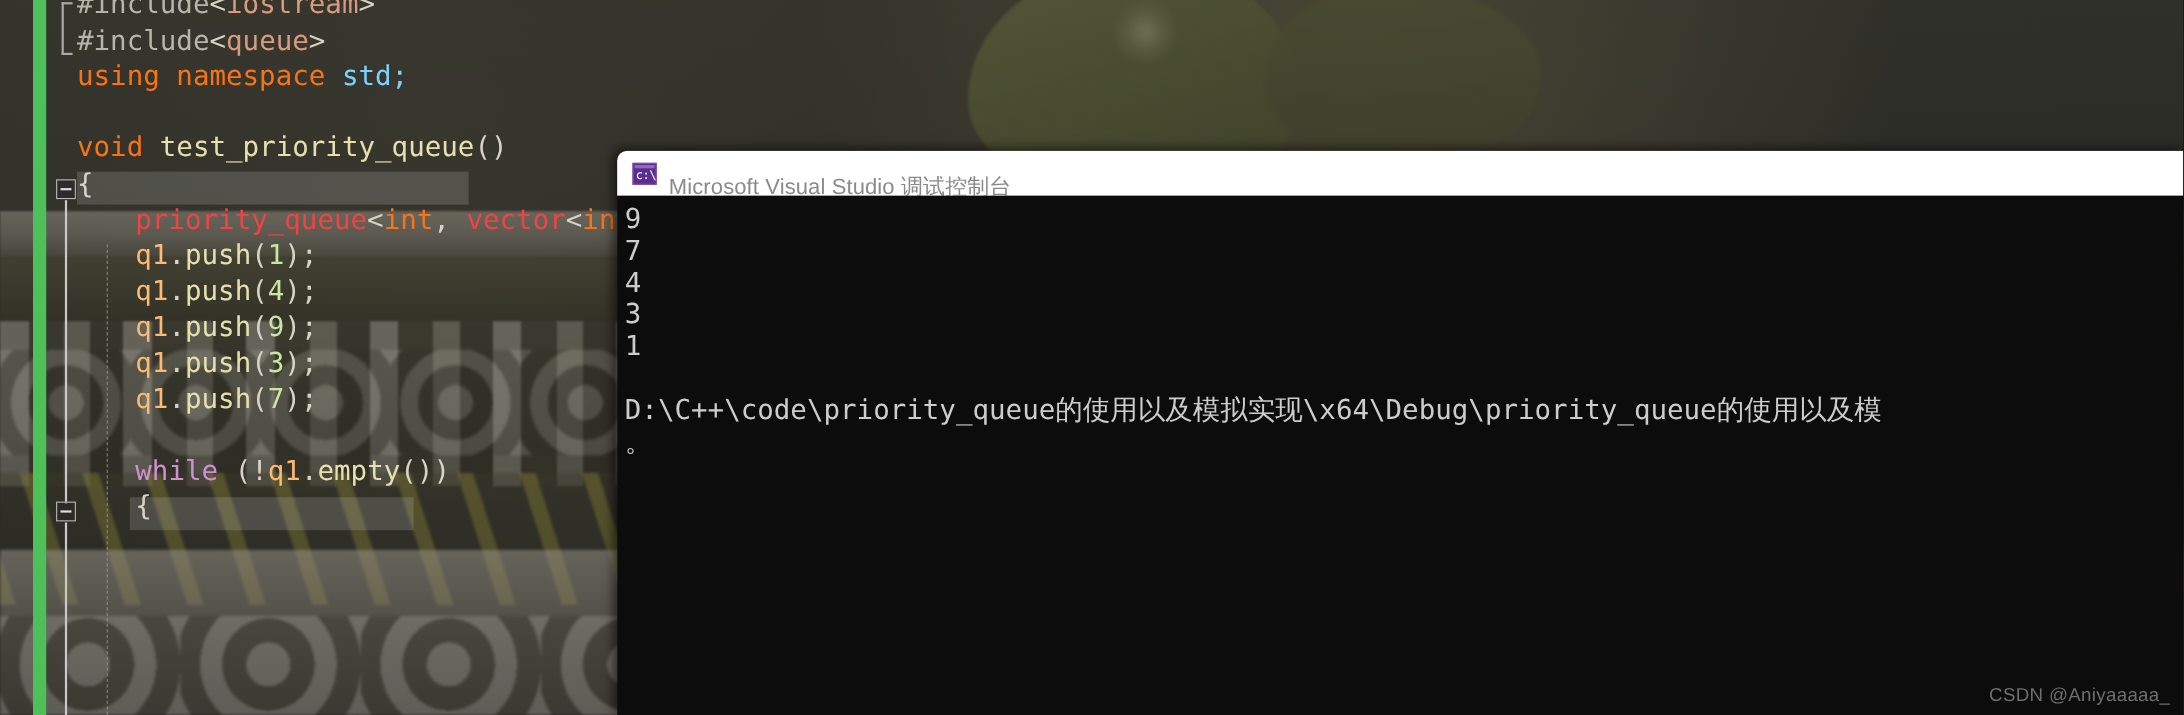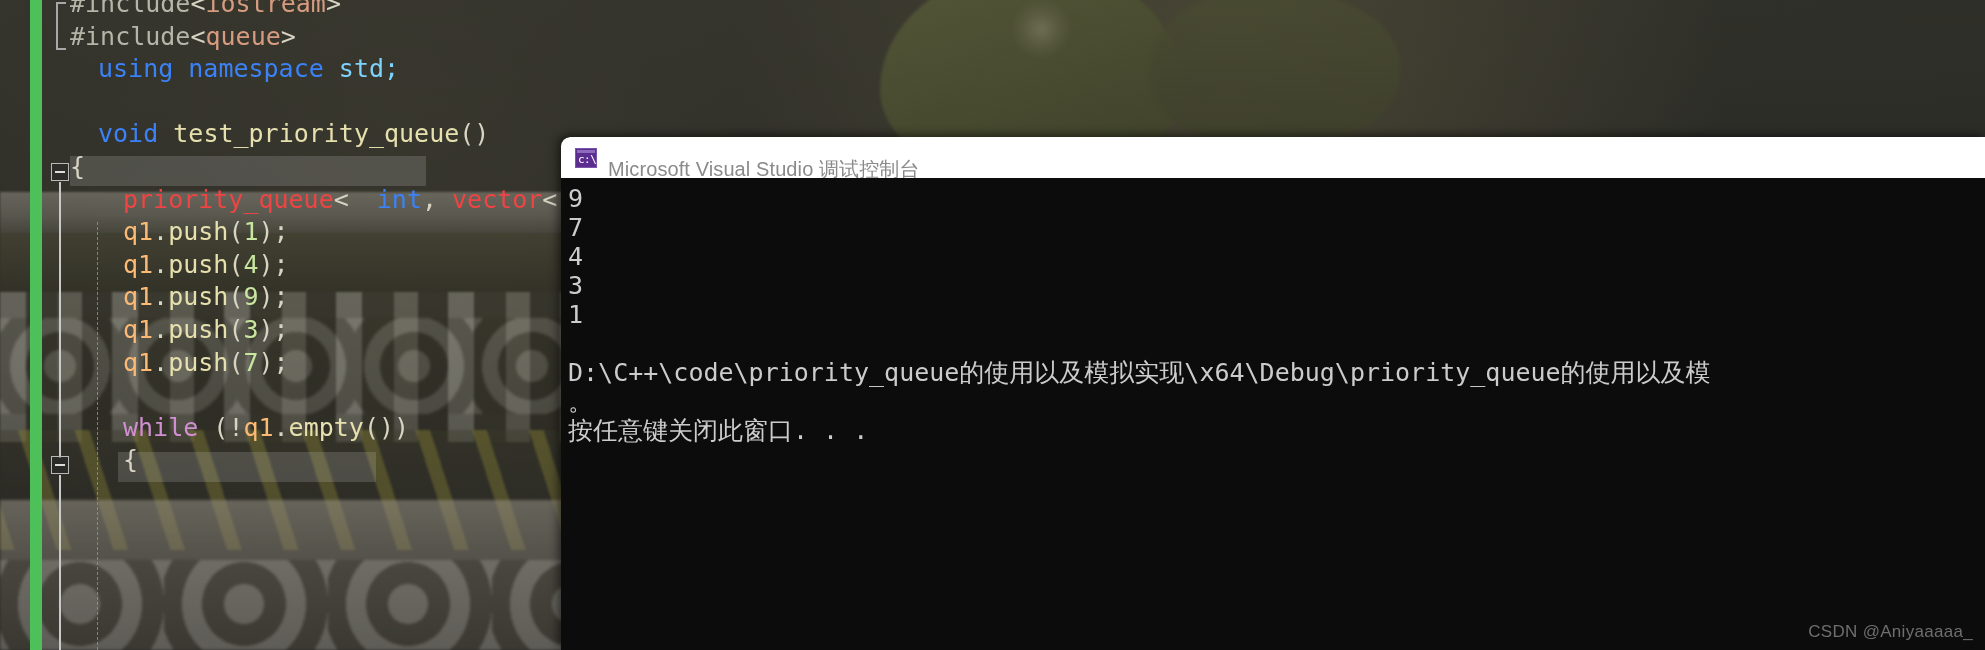--- a/index.html
+++ b/index.html
@@ -158,21 +158,21 @@
   }
   .line { position: absolute; left: 0; white-space: pre; }
   .line-hl {
     position: absolute; left: 0;
     background: rgba(215,215,215,.18);
     height: 30px;
   }
 
   .t-pre    { color: #b5b5a8; }        
   .t-header { color: #d79b80; }        
-  .t-kw     { color: #3b82f6; margin-left: 28px; }        
+  .t-kw     { color: #f97316; }        
   .t-kw2    { color: #d08fd0; }        
   .t-plain  { color: #7dd3fc; }        
   .t-type   { color: #ef4444; }        
   .t-fn     { color: #e6e0ae; }        
   .t-var    { color: #fdba74; }        
   .t-punc   { color: #d8d4c4; }
   .t-num    { color: #c8e6a0; }
 
   
   #console-window {
@@ -297,19 +297,18 @@
     <div id="console-body">
 
     <div class="console-text" style="top: 6px;">9</div>
         <div class="console-text" style="top: 35px;">7</div>
         <div class="console-text" style="top: 64px;">4</div>
         <div class="console-text" style="top: 93px;">3</div>
         <div class="console-text" style="top: 122px;">1</div>
         <div class="console-text" style="top: 151px;"></div>
         <div class="console-text" style="top: 180px;">D:\C++\code\priority_queue的使用以及模拟实现\x64\Debug\priority_queue的使用以及模</div>
         <div class="console-text" style="top: 209px;">。</div>
-        <div class="console-text" style="top: 238px;">按任意键关闭此窗口. . .</div>
       </div>
 
     <div id="watermark">CSDN @Aniyaaaaa_</div>
   </div>
 
 </div>
 
 </body></html>

